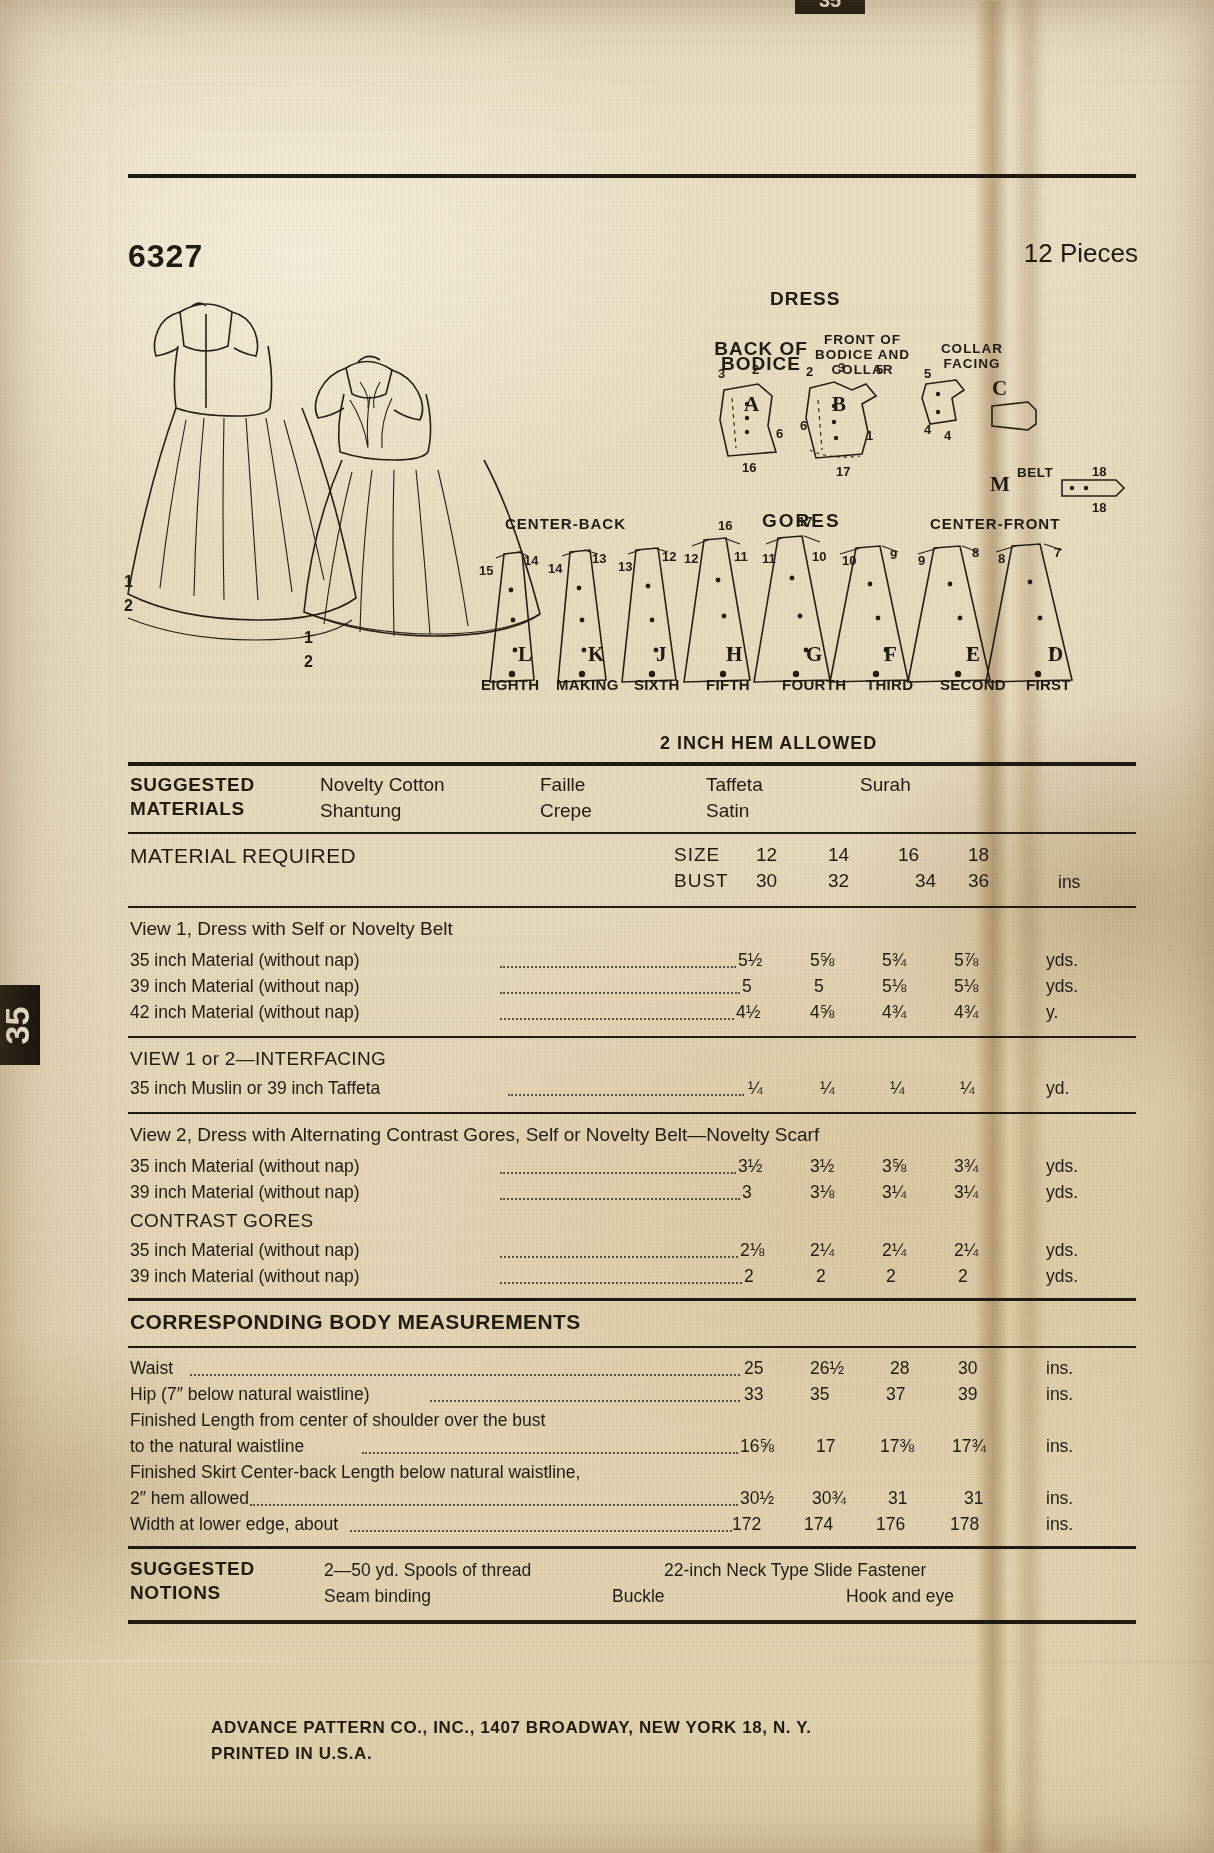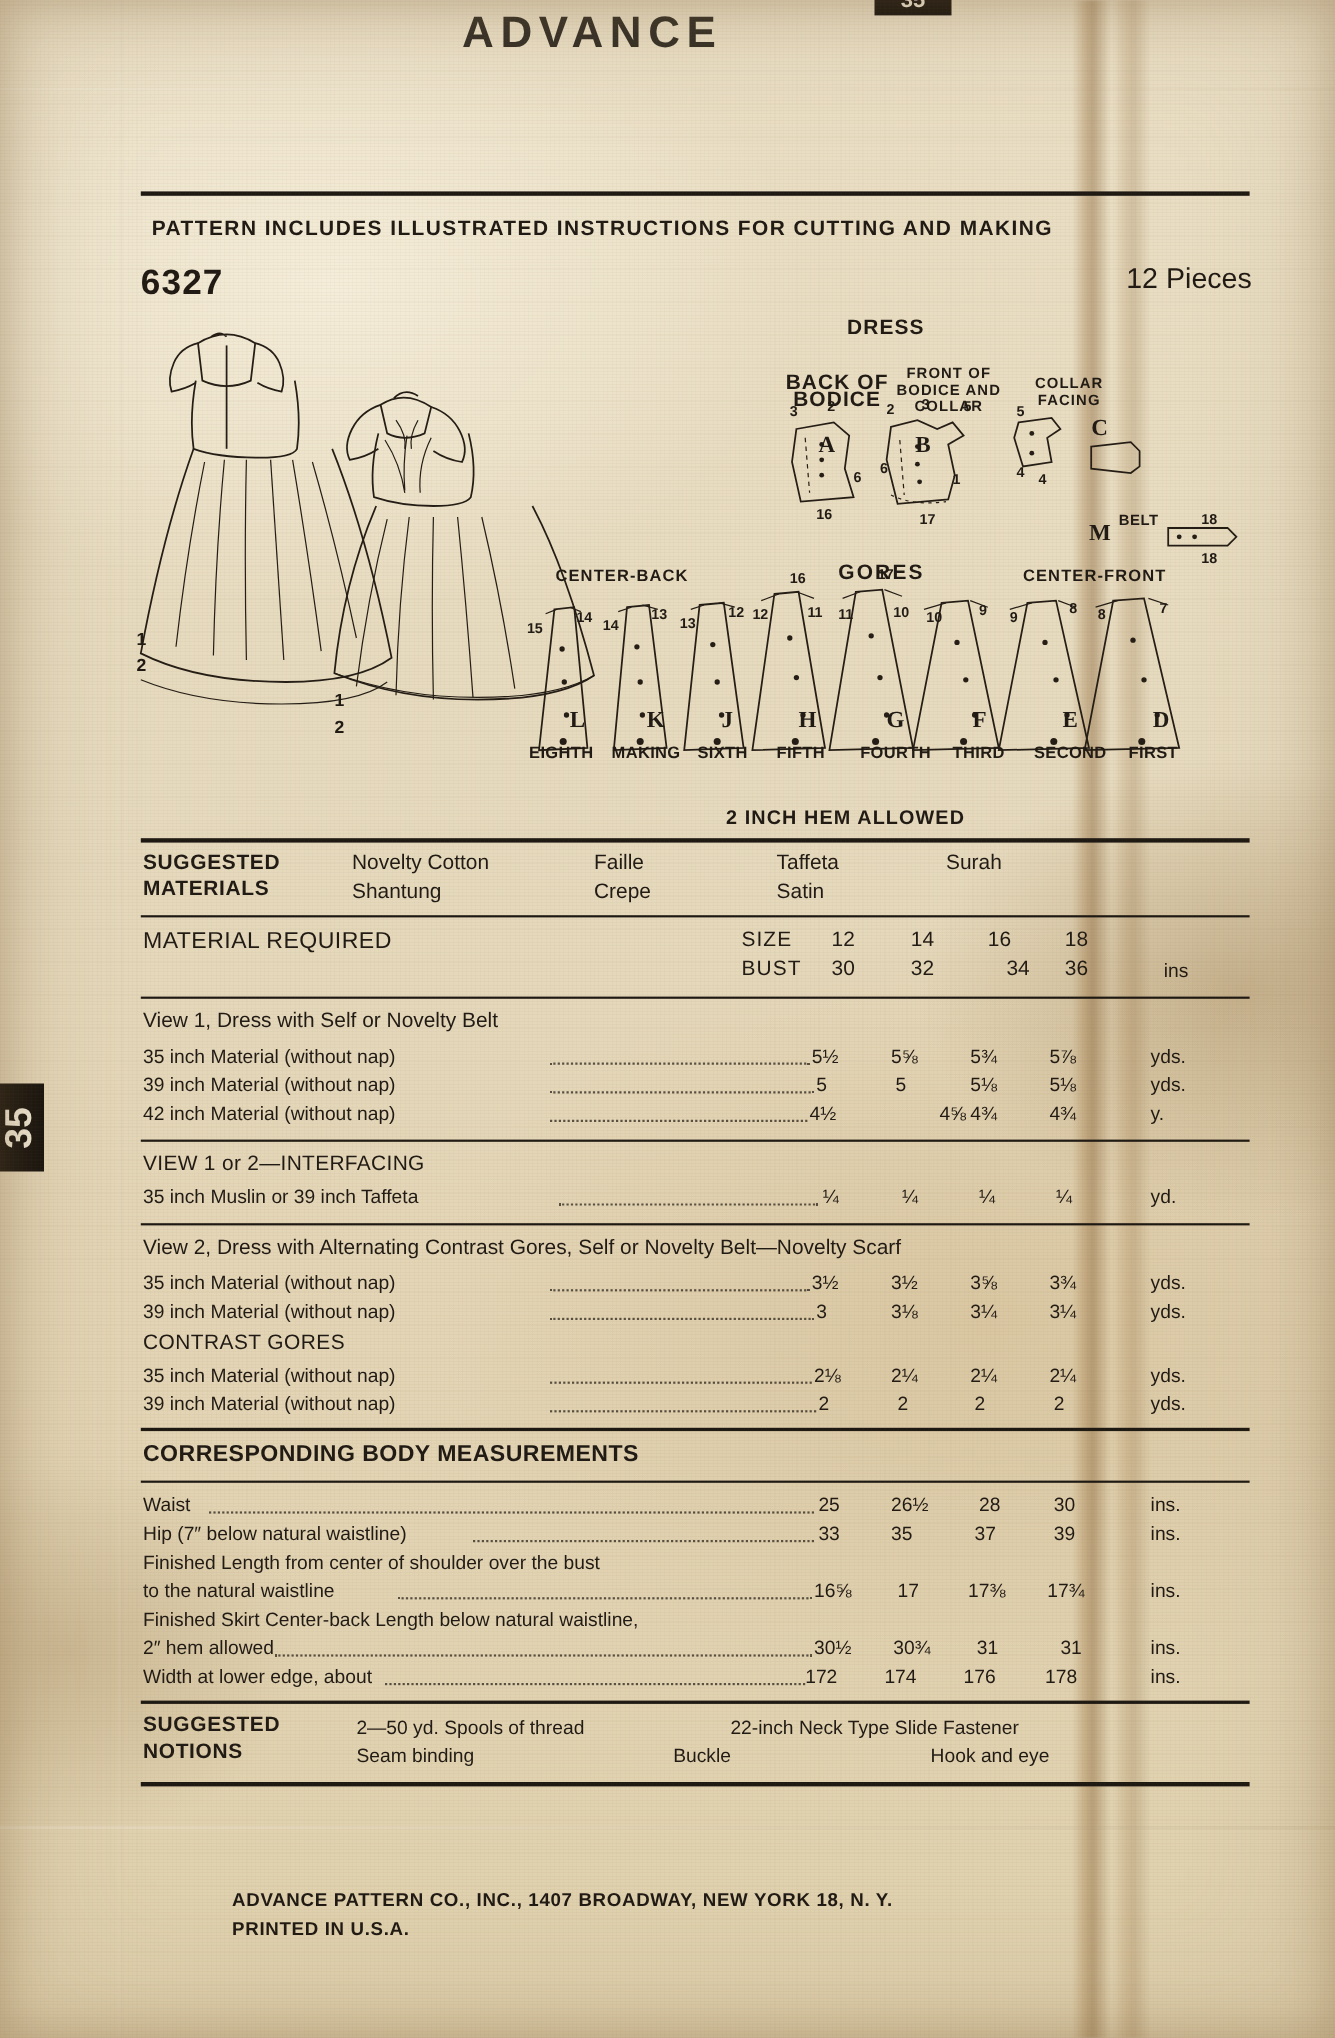--- a/index.html
+++ b/index.html
@@ -119,28 +119,26 @@
 
 <div id="paper"></div>
 <div class="vstain" style="left:975px;"></div>
 <div class="vstain" style="left:1012px;opacity:.55;"></div>
 <div class="crease" style="left:108px;top:0;width:3px;height:1853px;opacity:.35;"></div>
 <div class="crease" style="left:0;top:1660px;width:1214px;height:3px;opacity:.4;"></div>
 <div class="crease" style="left:0;top:80px;width:1214px;height:2px;opacity:.25;"></div>
 
 <div id="sheet">
 
-  <div class="topname">ADVANCE</div>
   <div class="blacktab" id="tab-top">35</div>
   <div class="blacktab" id="tab-left">
       <span>35</span>
     </div>
 
   <div class="rule" style="left:128px;top:174px;width:1008px;height:4px;"></div>
-  <div class="inc-line">PATTERN INCLUDES ILLUSTRATED INSTRUCTIONS FOR CUTTING AND MAKING</div>
 
   <div class="big-row">
     <span class="num">6327</span>
     <span class="pieces">12 Pieces</span>
   </div>
   <div class="rule" style="left:128px;top:282px;width:1008px;height:3px;opacity:0;"></div>
 
   <div class="lbl lbl-dress">DRESS</div>
   <div class="lbl lbl-bob">BACK OF BODICE</div>
   <div class="lbl lbl-fob">FRONT OF BODICE AND COLLAR</div>
@@ -375,21 +373,21 @@
     <div class="dots" style="left:372px;top:230px;width:240px;"></div>
     <div class="c sm" style="left:614px;top:214px;">5</div>
     <div class="c sm" style="left:686px;top:214px;">5</div>
     <div class="c sm" style="left:754px;top:214px;">5⅛</div>
     <div class="c sm" style="left:826px;top:214px;">5⅛</div>
     <div class="unit" style="left:918px;top:214px;">yds.</div>
 
     <div class="c sm" style="left:2px;top:240px;">42 inch Material (without nap)</div>
     <div class="dots" style="left:372px;top:256px;width:234px;"></div>
     <div class="c sm" style="left:608px;top:240px;">4½</div>
-    <div class="c sm" style="left:682px;top:240px;margin-left:44px;">4⅝</div>
+    <div class="c sm" style="left:682px;top:240px;">4⅝</div>
     <div class="c sm" style="left:754px;top:240px;">4¾</div>
     <div class="c sm" style="left:826px;top:240px;">4¾</div>
     <div class="unit" style="left:918px;top:240px;">y.</div>
     <div class="rule" style="left:0;top:274px;width:1008px;height:2px;"></div>
 
     <div class="c md" style="left:2px;top:286px;letter-spacing:.3px;">VIEW 1 or 2—INTERFACING</div>
     <div class="c sm" style="left:2px;top:316px;">35 inch Muslin or 39 inch Taffeta</div>
     <div class="dots" style="left:380px;top:332px;width:236px;"></div>
     <div class="c sm" style="left:620px;top:316px;">¼</div>
     <div class="c sm" style="left:692px;top:316px;">¼</div>

